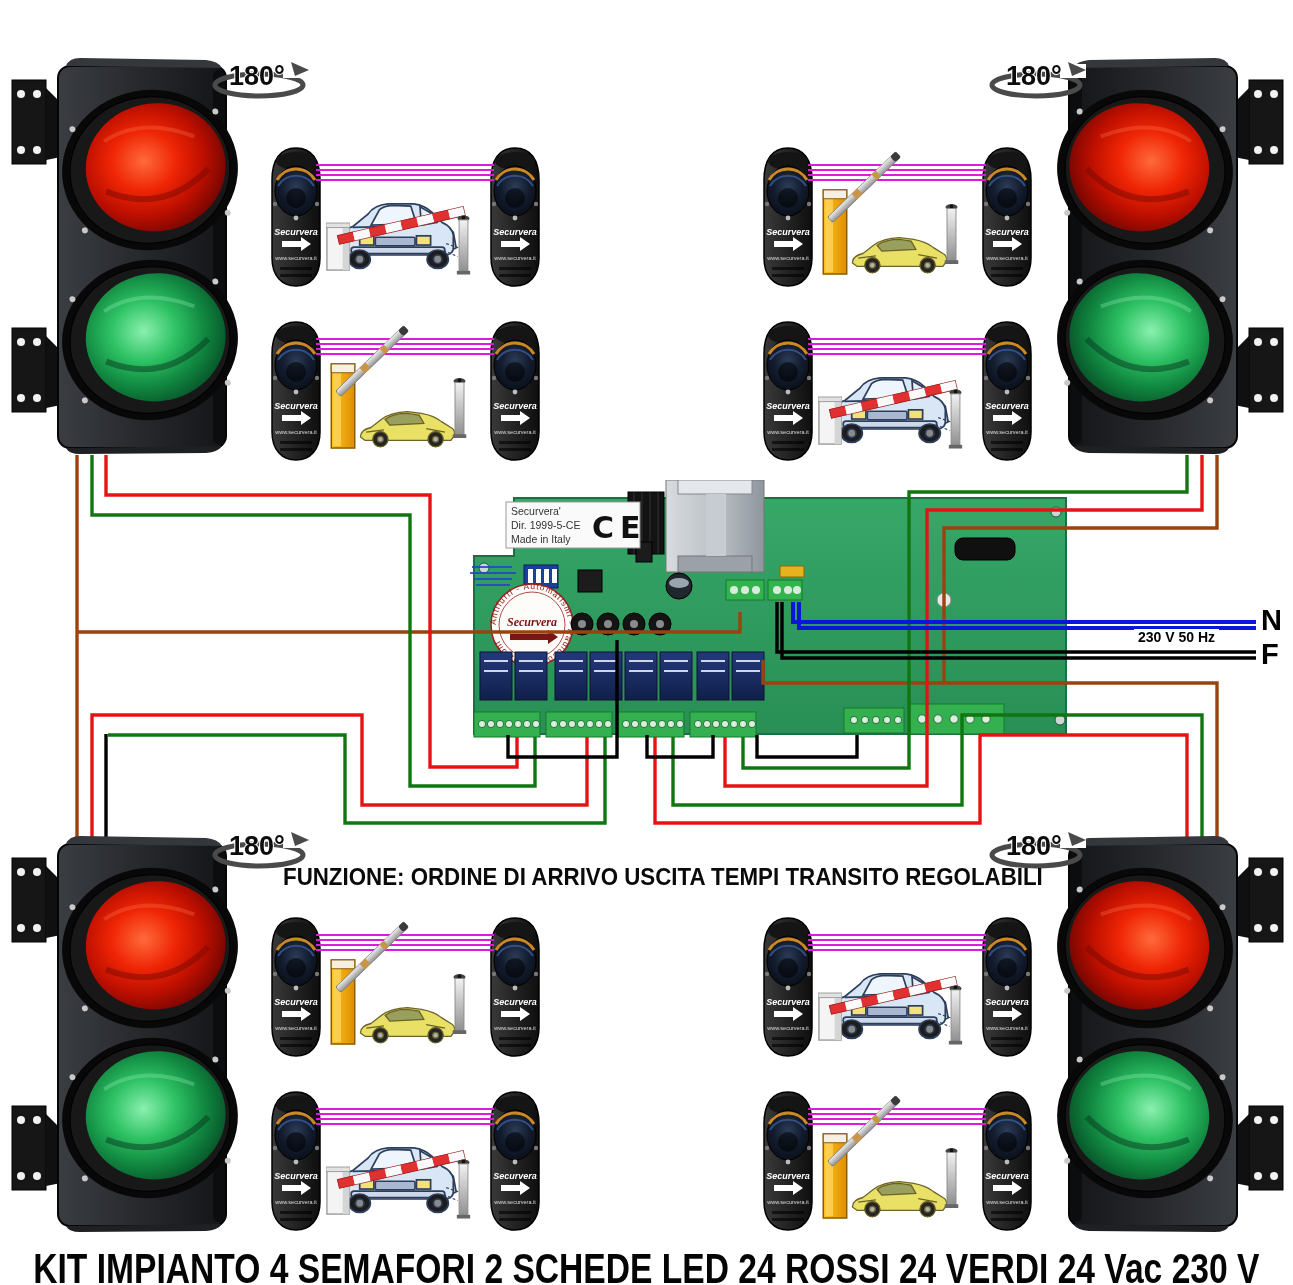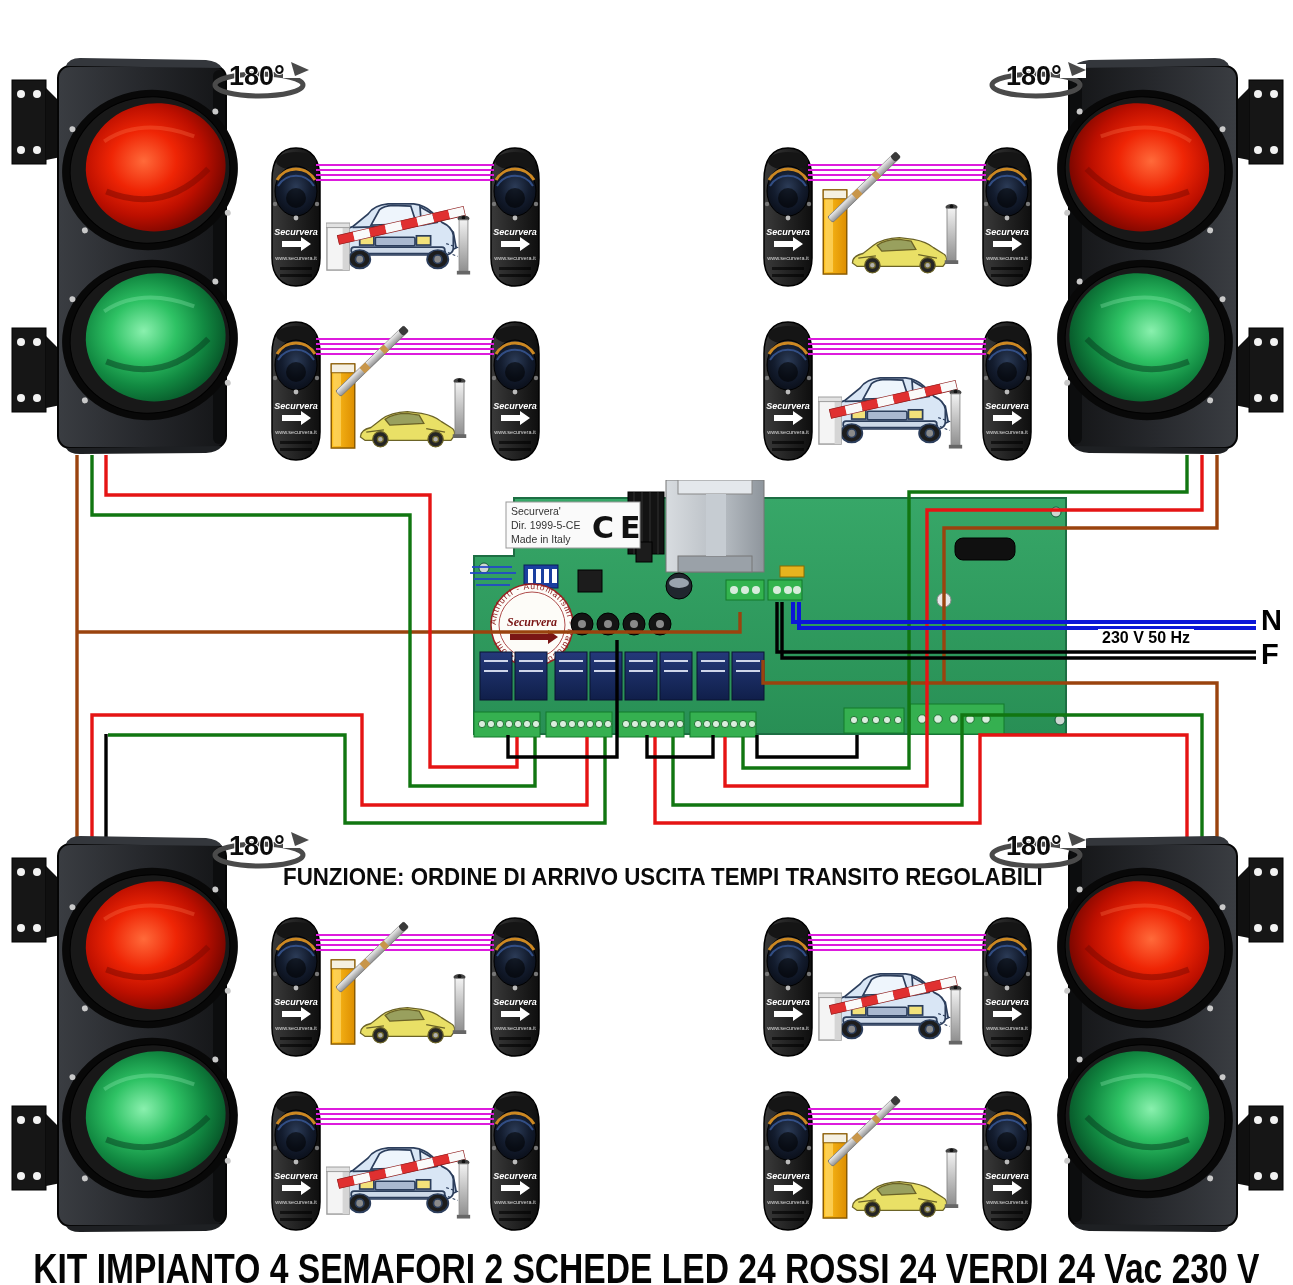--- a/index.html
+++ b/index.html
@@ -12,21 +12,21 @@
     display:flex;align-items:center;justify-content:center;z-index:9;}
   #banner span{font-size:37px;font-weight:bold;color:#0a0a0a;letter-spacing:0px;
     transform:scaleX(.94);white-space:nowrap;}
   
   #footer{left:0;top:1236px;width:1293px;height:49px;display:flex;align-items:center;justify-content:center;z-index:9;margin-top:8px;}
   #footer span{font-size:42px;font-weight:bold;color:#050505;transform:scaleX(.80);white-space:nowrap;}
   #function-line{left:283px;top:864px;z-index:8;font-size:23px;font-weight:bold;color:#0a0a0a;
     transform:scaleX(.97);transform-origin:left center;white-space:nowrap;}
   
   .pwr-lbl{z-index:8;font-weight:bold;color:#000;font-family:"Liberation Sans",sans-serif;}
-  #volt-lbl{left:1098px;top:629px;font-size:16px;background:#fff;padding:0 4px;}
+  #volt-lbl{left:1134px;top:629px;font-size:14px;background:#fff;padding:0 4px;}
   #n-lbl{left:1261px;top:604px;font-size:29px;}
   #f-lbl{left:1261px;top:638px;font-size:29px;}
   svg{display:block;}
   .grp{position:absolute;z-index:4;}
   .tlight{position:absolute;z-index:6;}
   .rot{position:absolute;z-index:7;}
   #wires{position:absolute;left:0;top:0;z-index:5;pointer-events:none;}
   #pcb{position:absolute;left:466px;top:480px;z-index:2;}
 </style>
 </head>

